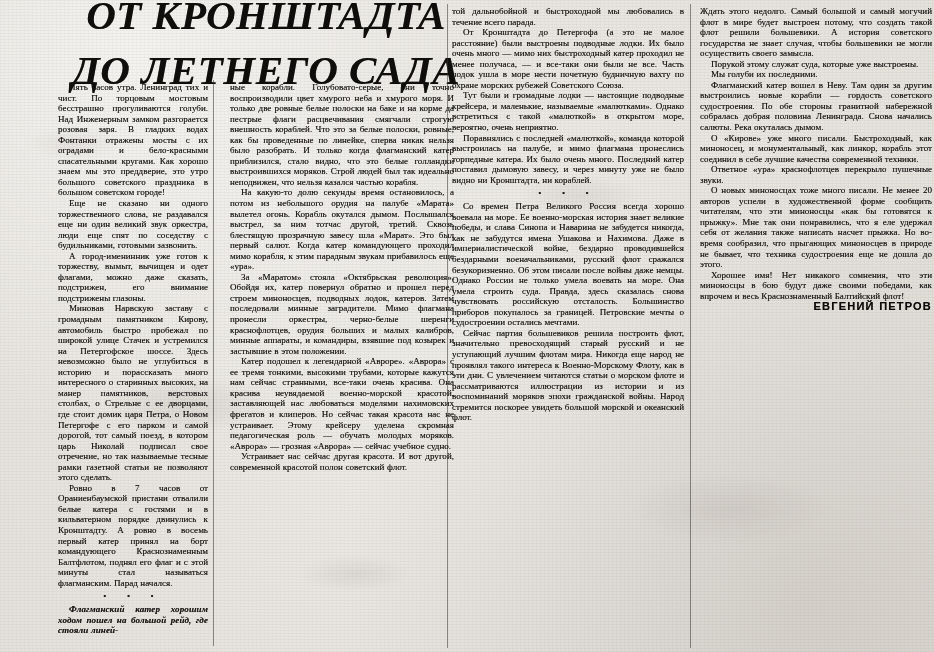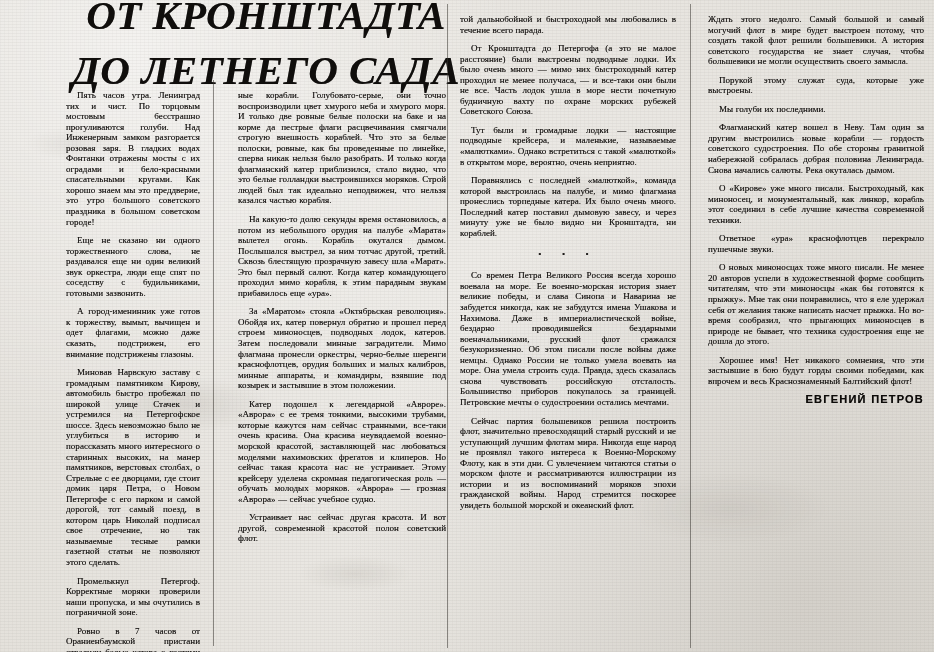--- a/index.html
+++ b/index.html
@@ -53,21 +53,21 @@
   .col{
     position:absolute;
     text-align:justify;
     font-size:9.05px;
     line-height:10.55px;
     -webkit-hyphens:auto;hyphens:auto;
     word-spacing:.3px;
     color:#1a1715;
     text-shadow:0 0 .45px rgba(0,0,0,.55);
   }
-  .col p{margin:8px;text-indent:11px;}
+  .col p{margin:0;text-indent:11px;}
   .col p.noind{text-indent:0;}
   .col p.ital{font-style:italic;}
   .col p.bi{font-style:italic;font-weight:700;letter-spacing:.1px;}
 
   #c1{left:58px;  top:82px; width:150px; }
   #c2{left:230px; top:82px; width:224px; }
   #c3{left:452px; top:6px;  width:232px; }
   #c4{left:700px; top:6px;  width:232px; }
 
   
@@ -106,21 +106,20 @@
 
   <div class="rule" id="r1"></div>
   <div class="rule" id="r2"></div>
   <div class="rule" id="r3"></div>
 
   <div class="col" id="c1">
       <p class="">Пять часов утра. Ленинград тих и чист. По торцовым мостовым бесстрашно прогуливаются голуби. Над Инженерным замком разгорается розовая заря. В гладких водах Фонтанки отражены мосты с их оградами и бело-красными спасательными кругами. Как хорошо знаем мы это преддверие, это утро большого советского праздника в большом советском городе!</p>
       <p class="">Еще не сказано ни одного торжественного слова, не раздавался еще ни один великий звук оркестра, люди еще спят по соседству с будильниками, готовыми зазвонить.</p>
       <p class="">А город-именинник уже готов к торжеству, вымыт, вычищен и одет флагами, можно даже сказать, подстрижен, его внимание подстрижены глазоны.</p>
       <p class="">Миновав Нарвскую заставу с громадным памятником Кирову, автомобиль быстро пробежал по широкой улице Стачек и устремился на Петергофское шоссе. Здесь невозможно было не углубиться в историю и порассказать много интересного о старинных высоких, на манер памятников, верстовых столбах, о Стрельне с ее дворцами, где стоит домик царя Петра, о Новом Петергофе с его парком и самой дорогой, тот самый поезд, в котором царь Николай подписал свое отречение, но так называемые тесные рамки газетной статьи не позволяют этого сделать.</p>
-      <p class="">Промелькнул Петергоф. Корректные моряки проверили наши пропуска, и мы очутились в пограничной зоне.</p>
       <p class="">Ровно в 7 часов от Ораниенбаумской пристани отвалили белые катера с гостями и в кильватерном порядке двинулись к Кронштадту. А ровно в восемь первый катер принял на борт командующего Краснознаменным Балтфлотом, поднял его флаг и с этой минуты стал называться флагманским. Парад начался.</p>
       <p class="dots noind">• • •</p>
       <p class="bi">Флагманский катер хорошим ходом пошел на большой рейд, где стояли линей-</p>
     </div>
   <div class="col" id="c2">
       <p class="noind">ные корабли. Голубовато-серые, они точно воспроизводили цвет хмурого неба и хмурого моря. И только две ровные белые полоски на баке и на корме да пестрые флаги расцвечивания смягчали строгую внешность кораблей. Что это за белые полоски, ровные, как бы проведенные по линейке, сперва никак нельзя было разобрать. И только когда флагманский катер приблизился, стало видно, что это белые голландки выстроившихся моряков. Строй людей был так идеально неподвижен, что нельзя казался частью корабля.</p>
       <p class="">На какую-то долю секунды время остановилось, а потом из небольшого орудия на палубе «Марата» вылетел огонь. Корабль окутался дымом. Послышался выстрел, за ним тотчас другой, третий. Сквозь блестящую прозрачную завесу шла «Марат». Это был первый салют. Когда катер командующего проходил мимо корабля, к этим парадным звукам прибавилось еще «ура».</p>
       <p class="">За «Маратом» стояла «Октябрьская революция». Обойдя их, катер повернул обратно и прошел перед строем миноносцев, подводных лодок, катеров. Затем последовали минные заградители. Мимо флагмана пронесли оркестры, черно-белые шеренги краснофлотцев, орудия больших и малых калибров, минные аппараты, и командиры, взявшие под козырек и застывшие в этом положении.</p>
       <p class="">Катер подошел к легендарной «Авроре». «Аврора» с ее тремя тонкими, высокими трубами, которые кажутся нам сейчас странными, все-таки очень красива. Она красива неувядаемой военно-морской красотой, заставляющей нас любоваться моделями нахимовских фрегатов и клиперов. Но сейчас такая красота нас не устраивает. Этому крейсеру уделена скромная педагогическая роль — обучать молодых моряков. «Аврора» — грозная «Аврора» — сейчас учебное судно.</p>
       <p class="">Устраивает нас сейчас другая красота. И вот другой, современной красотой полон советский флот.</p>
@@ -135,20 +134,20 @@
       <p class="">Сейчас партия большевиков решила построить флот, значительно превосходящий старый русский и не уступающий лучшим флотам мира. Никогда еще народ не проявлял такого интереса к Военно-Морскому Флоту, как в эти дни. С увлечением читаются статьи о морском флоте и рассматриваются иллюстрации из истории и из воспоминаний моряков эпохи гражданской войны. Народ стремится поскорее увидеть большой морской и океанский флот.</p>
     </div>
   <div class="col" id="c4">
       <p class="noind">Ждать этого недолго. Самый большой и самый могучий флот в мире будет выстроен потому, что создать такой флот решили большевики. А история советского государства не знает случая, чтобы большевики не могли осуществить своего замысла.</p>
       <p class="">Порукой этому служат суда, которые уже выстроены.</p>
       <p class="">Мы голуби их последними.</p>
       <p class="">Флагманский катер вошел в Неву. Там один за другим выстроились новые корабли — гордость советского судостроения. По обе стороны гранитной набережной собралась добрая половина Ленинграда. Снова начались салюты. Река окуталась дымом.</p>
       <p class="">О «Кирове» уже много писали. Быстроходный, как миноносец, и монументальный, как линкор, корабль этот соединил в себе лучшие качества современной техники.</p>
       <p class="">Ответное «ура» краснофлотцев перекрыло пушечные звуки.</p>
       <p class="">О новых миноносцах тоже много писали. Не менее 20 авторов успели в художественной форме сообщить читателям, что эти миноносцы «как бы готовятся к прыжку». Мне так они понравились, что я еле удержал себя от желания также написать насчет прыжка. Но во-время сообразил, что прыгающих миноносцев в природе не бывает, что техника судостроения еще не дошла до этого.</p>
-      <p class="">Хорошее имя! Нет никакого сомнения, что эти застывшие в бою будут горды своими победами, как впрочем и весь Краснознаменный Балтийский флот!</p>
+      <p class="">Хорошее имя! Нет никакого сомнения, что эти миноносцы в бою будут даже своими победами, как впрочем и весь Краснознаменный Балтийский флот!</p>
       <p class="byline">ЕВГЕНИЙ ПЕТРОВ</p>
     </div>
 
 </div>
 
 <div id="blotch"></div>
 <div id="grain"></div>
 
 </body></html>

